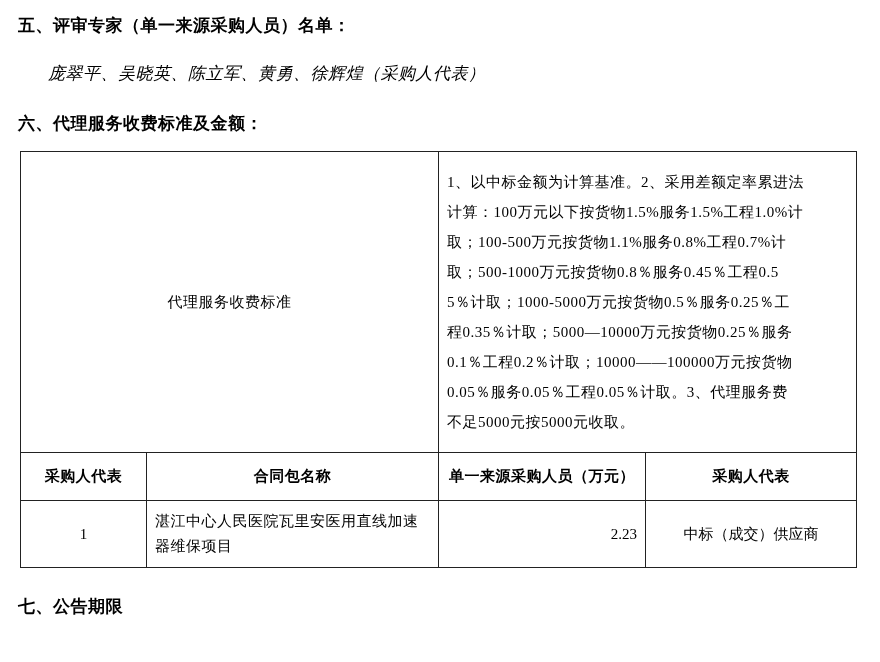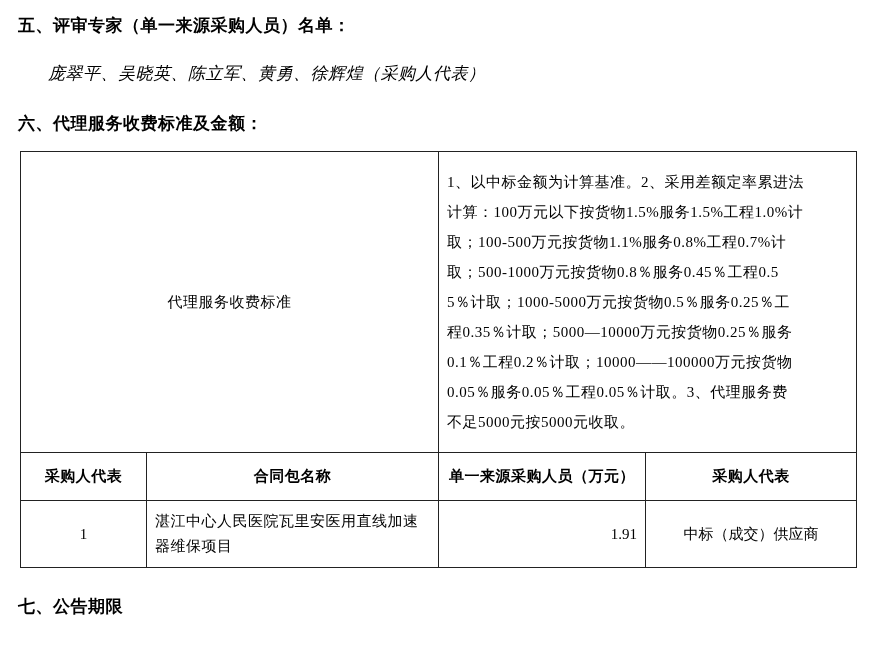--- a/index.html
+++ b/index.html
@@ -118,21 +118,21 @@
       </tr>
       <tr class="row-headers">
         <td class="header-cell">采购人代表</td>
         <td class="header-cell">合同包名称</td>
         <td class="header-cell">单一来源采购人员（万元）</td>
         <td class="header-cell">采购人代表</td>
       </tr>
       <tr class="row-data">
         <td class="cell-center">1</td>
         <td class="cell-name">湛江中心人民医院瓦里安医用直线加速器维保项目</td>
-        <td class="cell-amount">1.91</td>
+        <td class="cell-amount">2.23</td>
         <td class="cell-center">中标（成交）供应商</td>
       </tr>
     </tbody>
   </table>
 
   <div class="heading heading-7">七、公告期限</div>
 
 
 </div>
 

